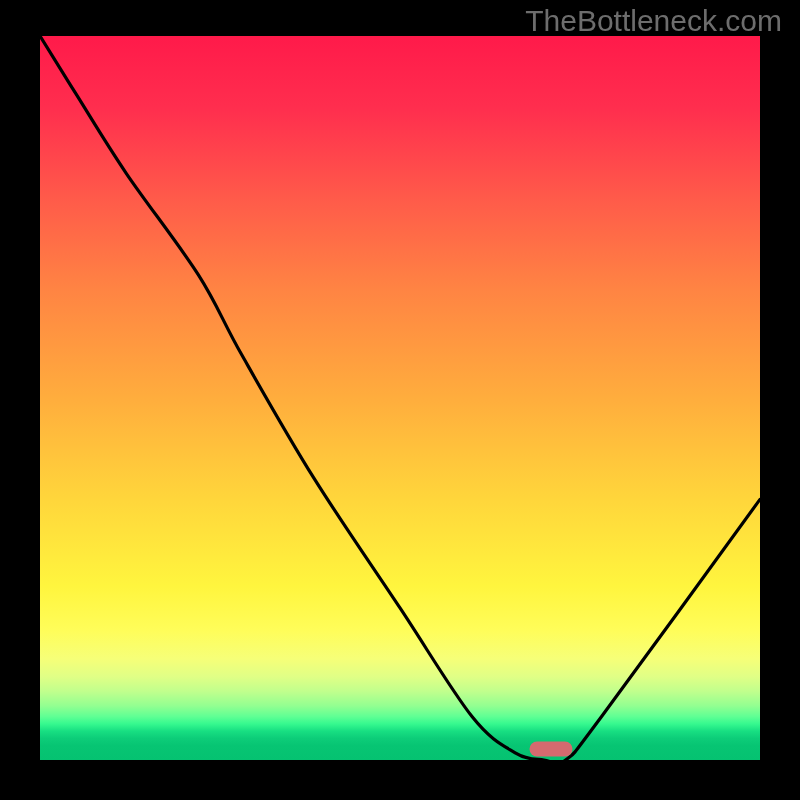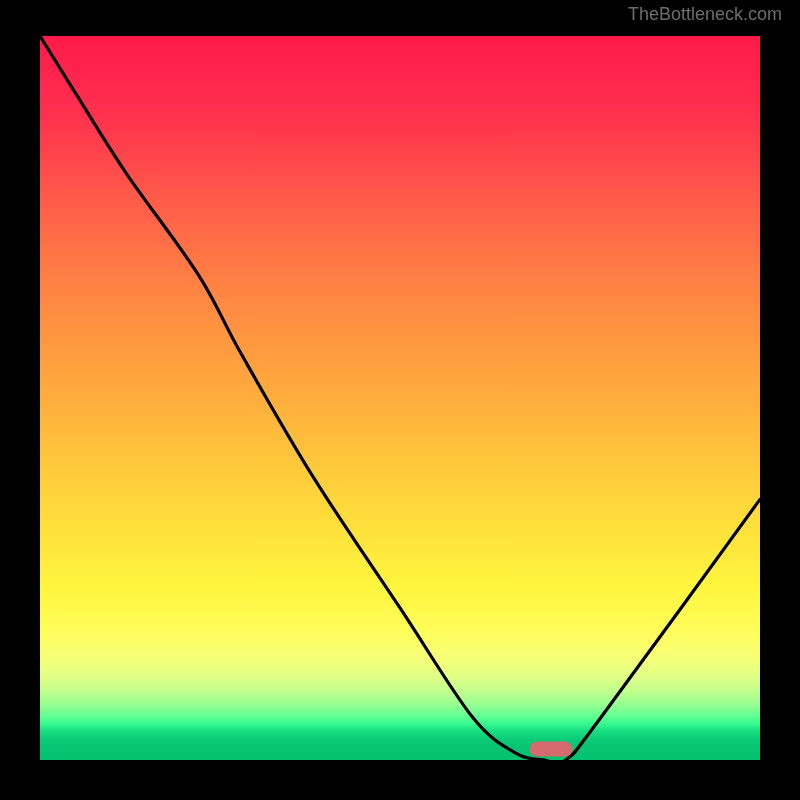--- a/index.html
+++ b/index.html
@@ -9,21 +9,21 @@
     height: 800px;
     background: #000;
     position: relative;
     font-family: Arial, Helvetica, sans-serif;
   }
   .watermark {
     position: absolute;
     top: 4px;
     right: 18px;
     color: #6d6d6d;
-    font-size: 18px;
+    font-size: 30px;
     letter-spacing: 0px;
     font-weight: 400;
     z-index: 10;
     text-align: center;
   }
   .plot-area {
     position: absolute;
     left: 40px;
     top: 36px;
     width: 720px;

